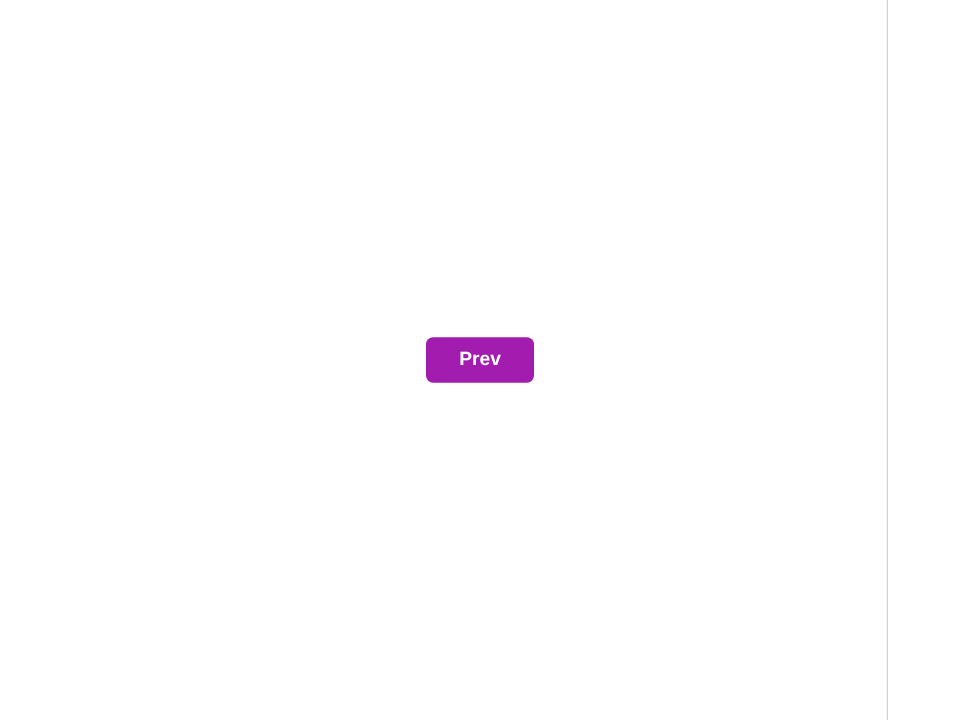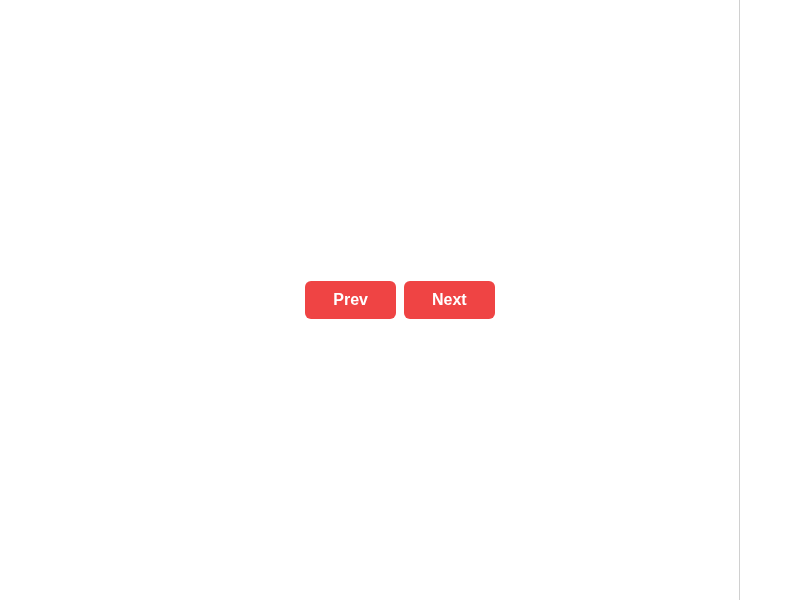--- a/index.html
+++ b/index.html
@@ -28,21 +28,21 @@
       background: #d0d0d0;
     }
 
     .pagination {
       display: flex;
       align-items: center;
       gap: 8px;
     }
 
     .btn-nav {
-      background: #ef4444;
+      background: #a21caf;
       color: #ffffff;
       border: none;
       border-radius: 6px;
       padding: 10px 28px;
       font-size: 16px;
       font-weight: 600;
       cursor: pointer;
       min-width: 90px;
     }
 
@@ -72,14 +72,13 @@
   </style>
 </head>
 <body>
 
 <div class="divider"></div>
 
 <nav class="pagination">
   <button class="btn-nav">Prev</button>
 
 
-  <button class="btn-nav">Next</button>
 </nav>
 
 </body></html>

